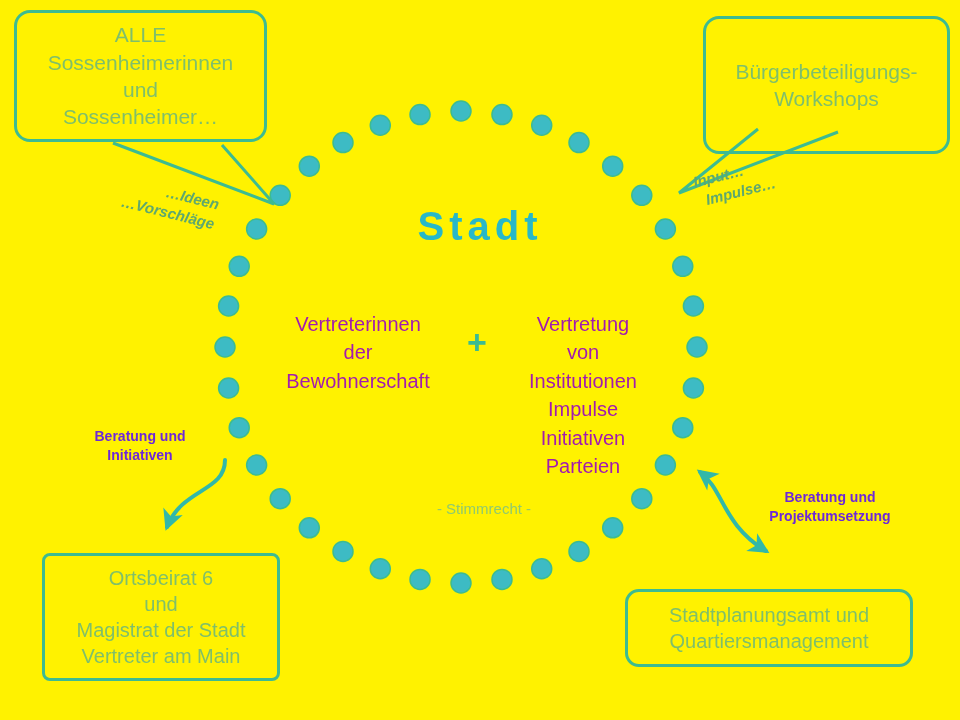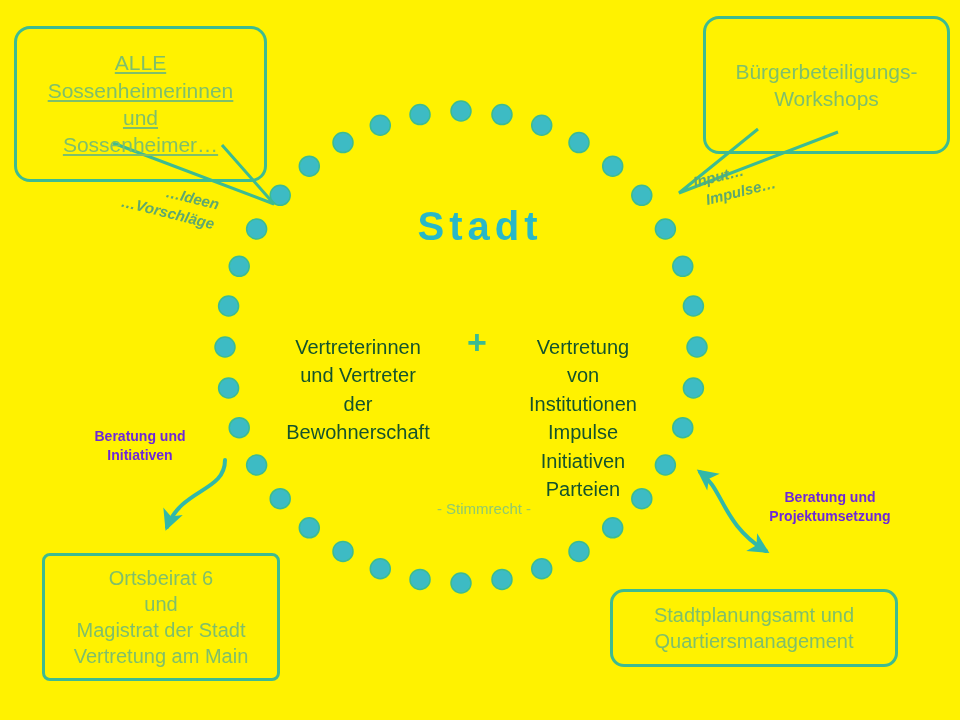--- a/index.html
+++ b/index.html
@@ -34,37 +34,36 @@
     align-items: center;
     justify-content: center;
     padding: 6px 10px;
   }
   .bubble .lines {
     width: 100%;
   }
   .bubble .ln { display: block; white-space: nowrap; }
 
   #bubble-all {
-    left: 14px; top: 26px; width: 253px; height: 156px;
+    left: 14px; top: 10px; width: 253px; height: 132px;
     font-size: 21px;
     border-radius: 16px;
-    text-decoration: underline;
   }
   #bubble-workshops {
     left: 703px; top: 16px; width: 247px; height: 138px;
     font-size: 21px;
     border-radius: 16px;
   }
   #box-ortsbeirat {
     left: 42px; top: 553px; width: 238px; height: 128px;
     font-size: 20px;
     border-radius: 8px;
   }
   #box-stadtplanung {
-    left: 610px; top: 589px; width: 288px; height: 78px;
+    left: 625px; top: 589px; width: 288px; height: 78px;
     font-size: 20px;
     border-radius: 14px;
   }
 
   
   #vector {
     position: absolute;
     left: 0; top: 0;
     width: 960px; height: 720px;
     pointer-events: none;
@@ -75,25 +74,24 @@
     position: absolute;
     left: 0; top: 204px; width: 960px;
     text-align: center;
     font-size: 40px;
     font-weight: bold;
     letter-spacing: 5px;
     color: #28B8C8;
   }
   .col-text {
     position: absolute;
-    color: #14532d;
+    color: #a21caf;
     font-size: 20px;
     line-height: 1.42;
     text-align: center;
-    margin-top: 23px;
   }
   #col-left  { left: 258px; top: 310px; width: 200px; }
   #col-right { left: 490px; top: 310px; width: 186px; }
   .col-text .ln { display: block; }
 
   #plus-sign {
     position: absolute;
     left: 442px; top: 325px; width: 70px;
     text-align: center;
     font-size: 34px;
@@ -208,21 +206,20 @@
 
     <path d="M 225 460 C 225 492, 182 488, 167 527" fill="none" stroke="#32B8A8" stroke-width="4" stroke-linecap="round" marker-end="url(#arrowhead-teal)"></path>
 
     <path d="M 700 472 C 724 490, 722 524, 766 551" fill="none" stroke="#32B8A8" stroke-width="4" stroke-linecap="round" marker-end="url(#arrowhead-teal)" marker-start="url(#arrowtail-teal)"></path>
   </svg>
 
   <div id="beirat-title">Stadt</div>
 
   <div id="col-left" class="col-text">
     <span class="ln">Vertreterinnen</span>
-    <span class="ln">und Vertreter</span>
     <span class="ln">der</span>
     <span class="ln">Bewohnerschaft</span>
   </div>
 
   <div id="plus-sign">+</div>
 
   <div id="col-right" class="col-text">
     <span class="ln">Vertretung</span>
     <span class="ln">von</span>
     <span class="ln">Institutionen</span>
@@ -247,21 +244,21 @@
       <span class="ln">Bürgerbeteiligungs-</span>
       <span class="ln">Workshops</span>
     </div>
   </div>
 
   <div id="box-ortsbeirat" class="bubble">
     <div class="lines">
       <span class="ln">Ortsbeirat 6</span>
       <span class="ln">und</span>
       <span class="ln">Magistrat der Stadt</span>
-      <span class="ln">Vertretung am Main</span>
+      <span class="ln">Vertreter am Main</span>
     </div>
   </div>
 
   <div id="box-stadtplanung" class="bubble">
     <div class="lines">
       <span class="ln">Stadtplanungsamt und</span>
       <span class="ln">Quartiersmanagement</span>
     </div>
   </div>
 

